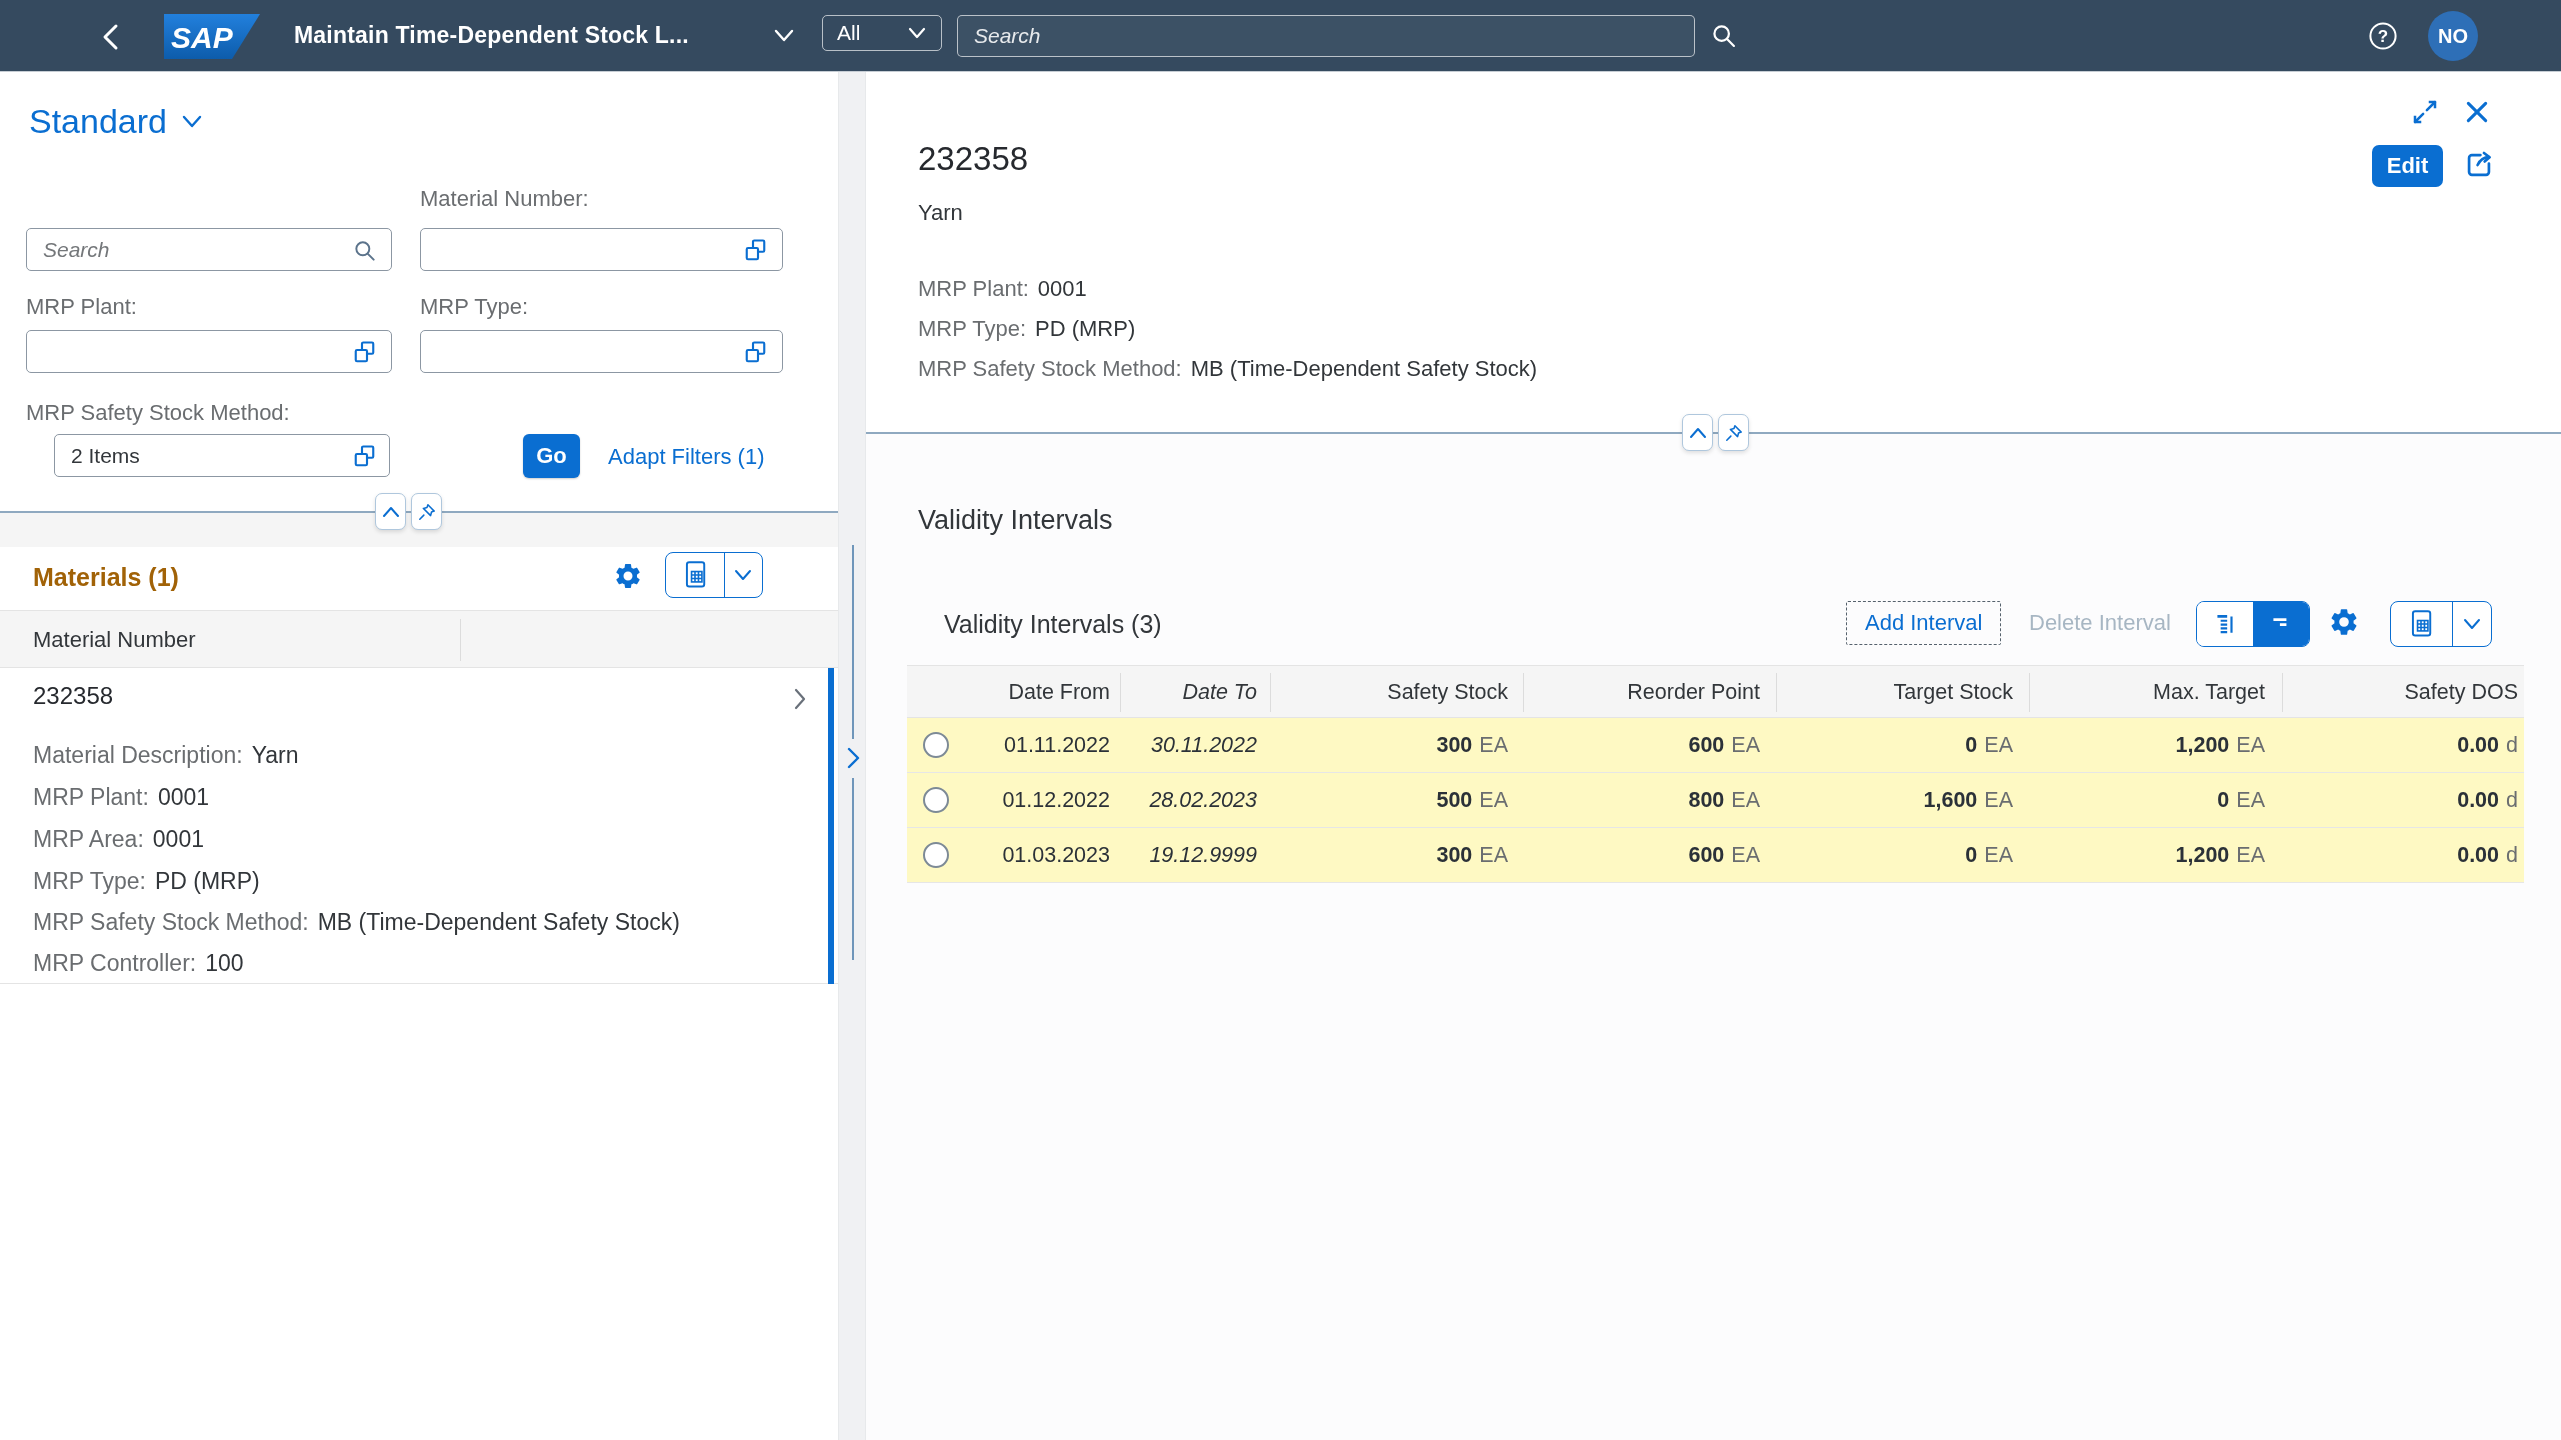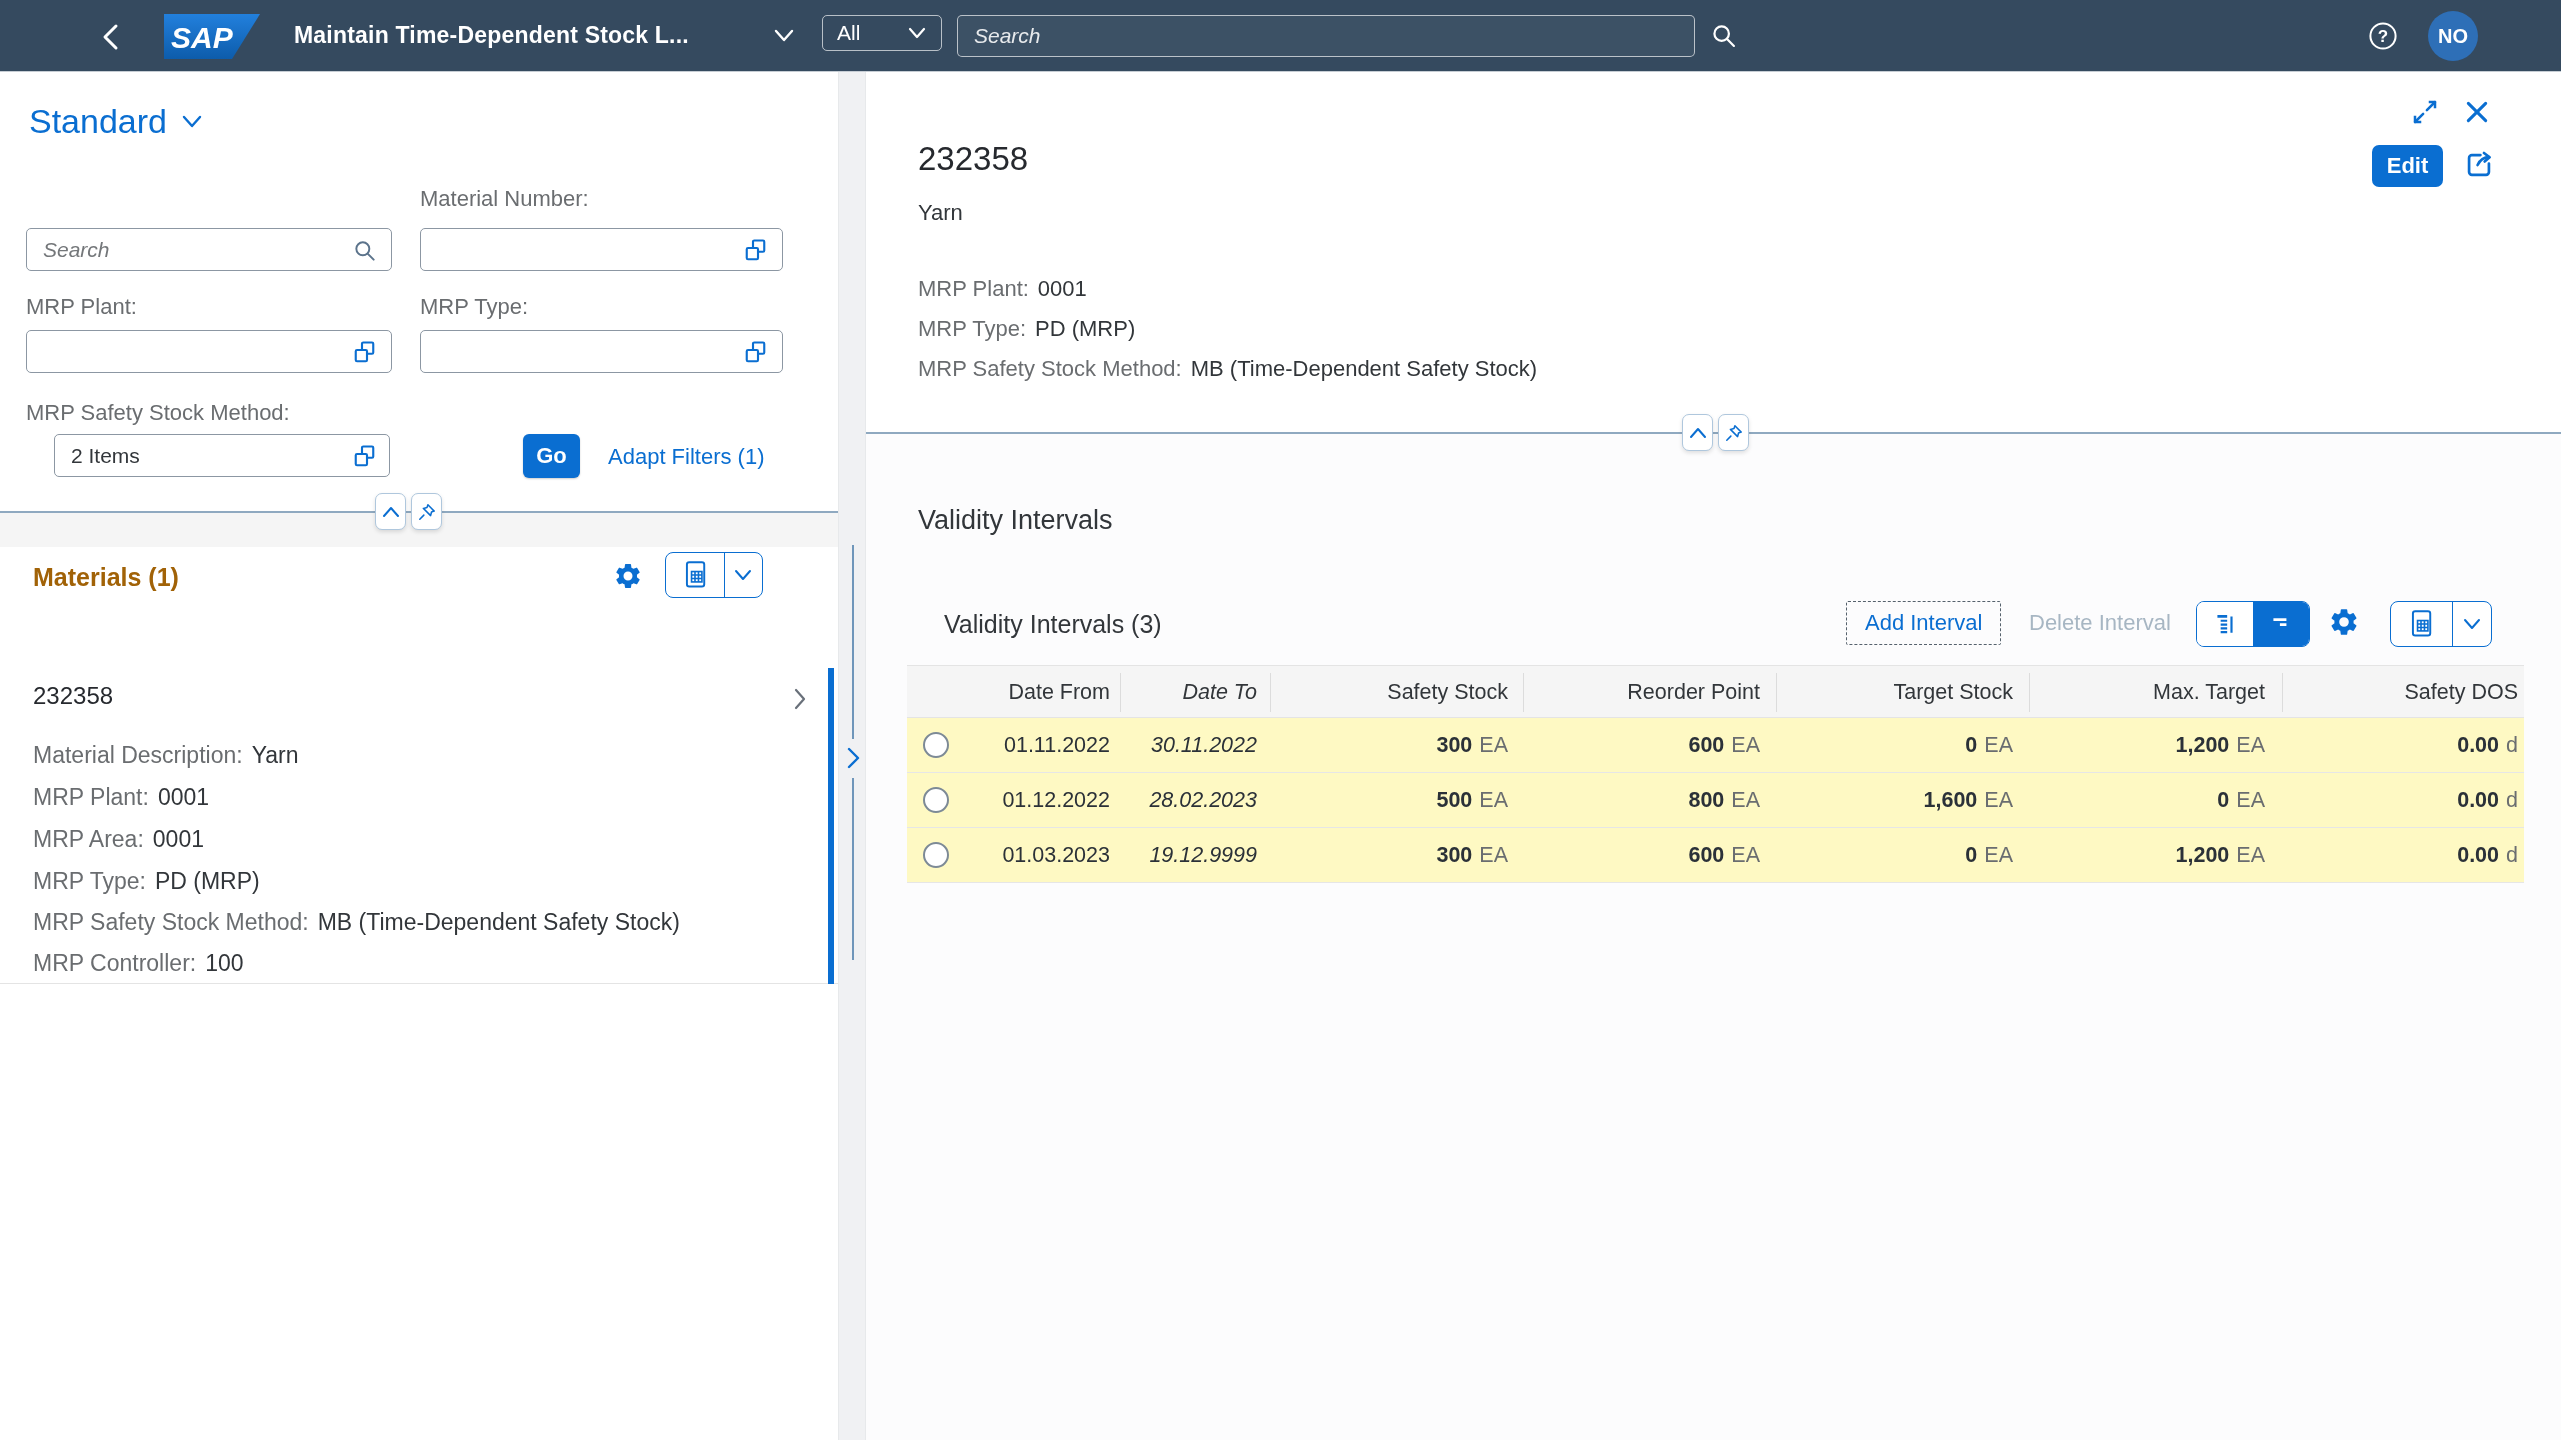--- a/index.html
+++ b/index.html
@@ -247,20 +247,24 @@
         </svg>
     </span>
     <span class="seg-sep"></span>
     <span class="seg" style="width:38px;">
       <svg width="18" height="12" viewBox="0 0 18 12">
           <polyline points="2,2 9,10 16,2" fill="none" stroke="#0a6ed1" stroke-width="2" stroke-linecap="round" stroke-linejoin="round"></polyline>
         </svg>
     </span>
   </div>
 
+  <div class="mat-header">
+    <div class="htxt">Material Number</div>
+    <div class="hsep"></div>
+  </div>
   <div class="mat-row">
     <div class="mat-num">232358</div>
     <span class="row-chev">
       <svg width="16" height="26" viewBox="0 0 16 26">
           <polyline points="4,4 12,13 4,22" fill="none" stroke="#69707a" stroke-width="2.2" stroke-linecap="round" stroke-linejoin="round"></polyline>
         </svg>
     </span>
     <div class="dline" style="top:74px;"><span class="lab">Material Description:</span><span class="val">Yarn</span></div>
     <div class="dline" style="top:116px;"><span class="lab">MRP Plant:</span><span class="val">0001</span></div>
     <div class="dline" style="top:158px;"><span class="lab">MRP Area:</span><span class="val">0001</span></div>

